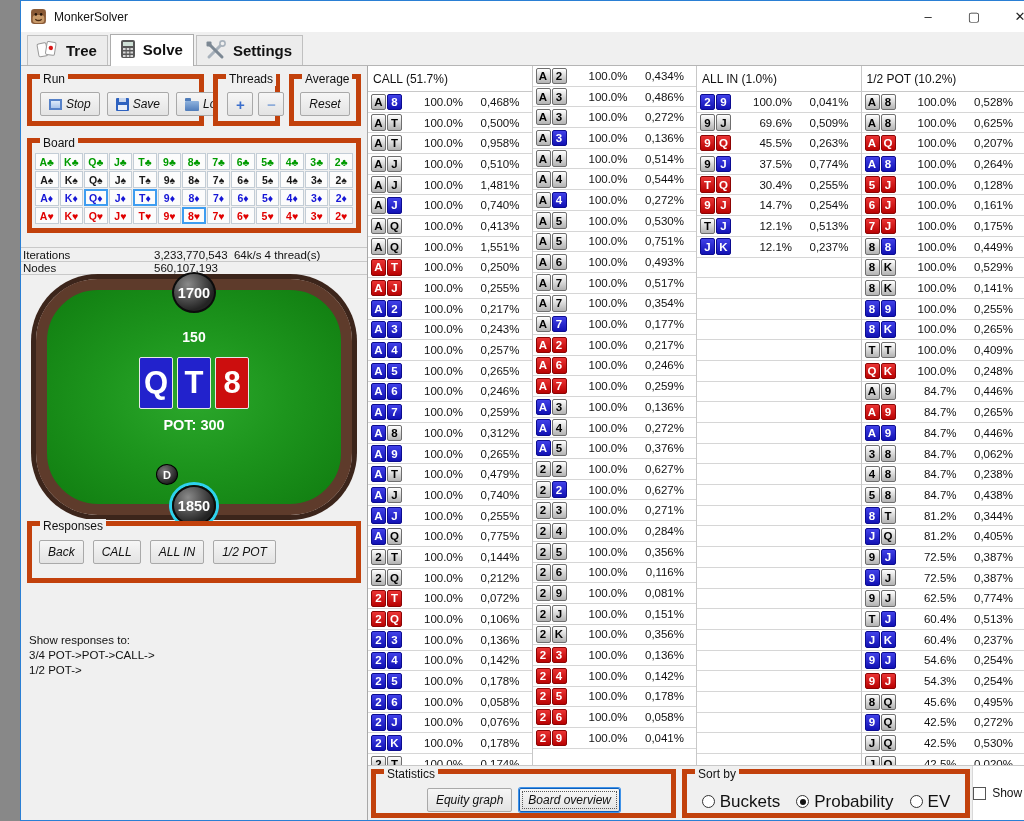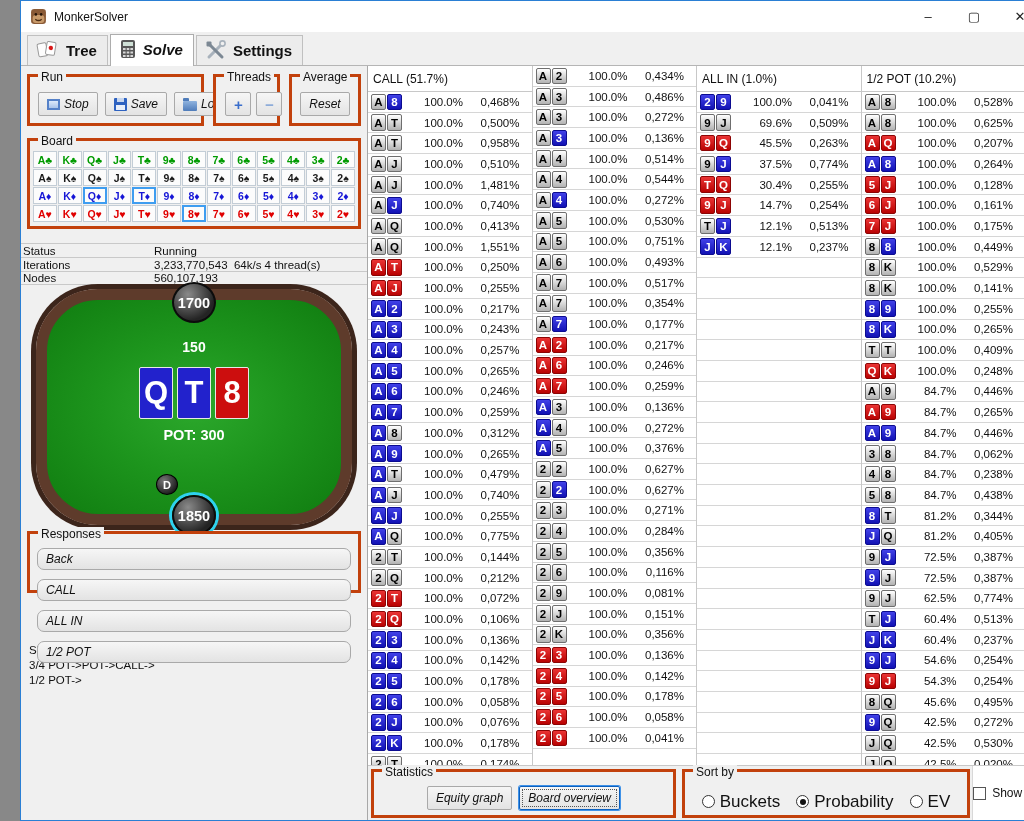--- a/index.html
+++ b/index.html
@@ -9,29 +9,29 @@
 
 .titlebar { height: 31px; background: #fff; display: flex; align-items: center; padding-left: 9px; }
 .app-icon { width: 17px; height: 17px; }
 .title-text { font-size: 12px; color: #111; margin-left: 7px; flex: 1; }
 .win-controls { display: flex; height: 31px; }
 .win-btn { width: 46px; height: 31px; display: flex; align-items: center; justify-content: center; font-size: 13px; color: #222; }
 
 
 .tabbar { background: #f0f0f0; display: flex; align-items: flex-end; padding: 3px 0 0 6px; height: 34px; border-bottom: 1px solid #b5b5b5; }
 .tab { display: flex; align-items: center; gap: 6px; padding: 4px 10px 5px 8px; font-weight: bold; font-size: 15px; color: #111; background: #ececec; border: 1px solid #c0c0c0; border-bottom: none; margin-right: 2px; }
-.tab.active { background: #fff; margin-bottom: -1px; padding-bottom: 7px; border-color: #adadad; font-style: italic; }
+.tab.active { background: #fff; margin-bottom: -1px; padding-bottom: 7px; border-color: #adadad; }
 
 
 .content { display: flex; height: 754px; }
 .left-panel { width: 347px; background: #f0f0f0; border-right: 1px solid #a8a8a8; padding: 8px 6px 0 6px; position: relative; }
 .right-panel { width: 675px; background: #fff; display: flex; flex-direction: column; }
 
 
-.gb { border: 3px solid #c2410c; position: relative; background: #f0f0f0; }
+.gb { border: 5px solid #c2410c; position: relative; background: #f0f0f0; }
 .gb-label { position: absolute; top: -7px; left: 8px; background: #f0f0f0; padding: 0 3px; font-size: 12px; color: #111; }
 
 
 .top-row { display: flex; gap: 9px; margin-bottom: 12px; }
 .gb-run { width: 177px; height: 52px; display: flex; align-items: center; gap: 7px; padding: 8px 8px 0 8px; }
 .gb-threads { width: 67px; height: 52px; display: flex; align-items: center; gap: 5px; padding: 8px 6px 0 9px; }
 .gb-average { width: 72px; height: 52px; display: flex; align-items: center; justify-content: center; padding-top: 8px; }
 .btn { background: linear-gradient(#f6f6f6, #e3e3e3); border: 1px solid #a9a9a9; border-radius: 2px; font-size: 12px; color: #111; padding: 3px 8px; display: flex; align-items: center; gap: 4px; height: 24px; font-family: "Liberation Sans", sans-serif; font-style: italic; }
 .icon-stop { width: 13px; height: 11px; background: linear-gradient(#dce9fa,#aac4ea); border: 2px solid #5581c8; }
 .icon-save { position: relative; width: 13px; height: 13px; background: #2e62c0; border-radius: 1px; }
@@ -68,22 +68,22 @@
 .stack-hero { bottom: -9px; box-shadow: 0 0 0 3px #2ed2ee; }
 .bet-text { position: absolute; top: 52px; left: 0; right: 0; text-align: center; color: #fff; font-weight: bold; font-size: 14px; }
 .board-cards { position: absolute; top: 80px; left: 0; right: 0; display: flex; justify-content: center; gap: 4px; }
 .bcard { width: 34px; height: 52px; border-radius: 2px; color: #fff; font-weight: bold; font-size: 31px; display: flex; align-items: center; justify-content: center; border: 1px solid #e8e8e8; }
 .bcard.blue { background: #2222cc; }
 .bcard.red { background: #cc0e0e; }
 .pot-text { position: absolute; top: 140px; left: 0; right: 0; text-align: center; color: #fff; font-weight: bold; font-size: 14.5px; }
 .dealer-btn { position: absolute; left: 125px; top: 187px; width: 22px; height: 21px; border-radius: 50%; background: radial-gradient(circle at 35% 30%, #777, #1d1d1d 75%); border: 1px solid #000; color: #fff; font-weight: bold; font-size: 11px; display: flex; align-items: center; justify-content: center; }
 
 
-.gb-responses { height: 62px; padding: 14px 7px 0 7px; display: flex; gap: 9px; margin-top: 2px; flex-direction: column; }
-.resp-btn { min-width: 44px; justify-content: flex-start; border-radius: 7px; }
+.gb-responses { height: 62px; padding: 14px 7px 0 7px; display: flex; gap: 9px; margin-top: 2px; }
+.resp-btn { min-width: 44px; justify-content: flex-start; }
 .show-responses { margin-top: 50px; font-size: 11.5px; color: #111; line-height: 15px; padding-left: 2px; }
 
 
 .strategy-area { display: flex; height: 700px; border-bottom: 1px solid #c8c8c8; }
 .strat-cols { display: flex; flex: 1; overflow: hidden; }
 .strat-col { flex: 1; border-right: 1px solid #c8c8c8; overflow: hidden; }
 .strat-header { height: 26px; line-height: 26px; padding-left: 5px; font-size: 12px; color: #111; border-bottom: 1px solid #c8c8c8; background: #fff; }
 .strat-row { height: 20.7px; display: flex; align-items: center; border-bottom: 1px solid #d6d6d6; padding-left: 3px; background: #fff; }
 .chip { width: 15px; height: 16.5px; border-radius: 2px; font-size: 11.5px; font-weight: bold; display: flex; align-items: center; justify-content: center; margin-right: 1px; }
 .chip.g { background: linear-gradient(#ffffff, #b2b2b2); border: 1px solid #6e6e6e; color: #000; }
@@ -261,24 +261,20 @@
             <div class="card-cell suit-red">6♥</div>
             <div class="card-cell suit-red">5♥</div>
             <div class="card-cell suit-red">4♥</div>
             <div class="card-cell suit-red">3♥</div>
             <div class="card-cell suit-red">2♥</div>
           </div>
       </div>
 
       <div class="status-table">
         <div class="status-row">
-          <span class="status-label">Status</span>
-          <span class="status-value">Running</span>
-        </div>
-        <div class="status-row">
           <span class="status-label">Iterations</span>
           <span class="status-value">3,233,770,543  64k/s 4 thread(s)</span>
         </div>
         <div class="status-row">
           <span class="status-label">Nodes</span>
           <span class="status-value">560,107,193</span>
         </div>
       </div>
 
       <div class="poker-table">

